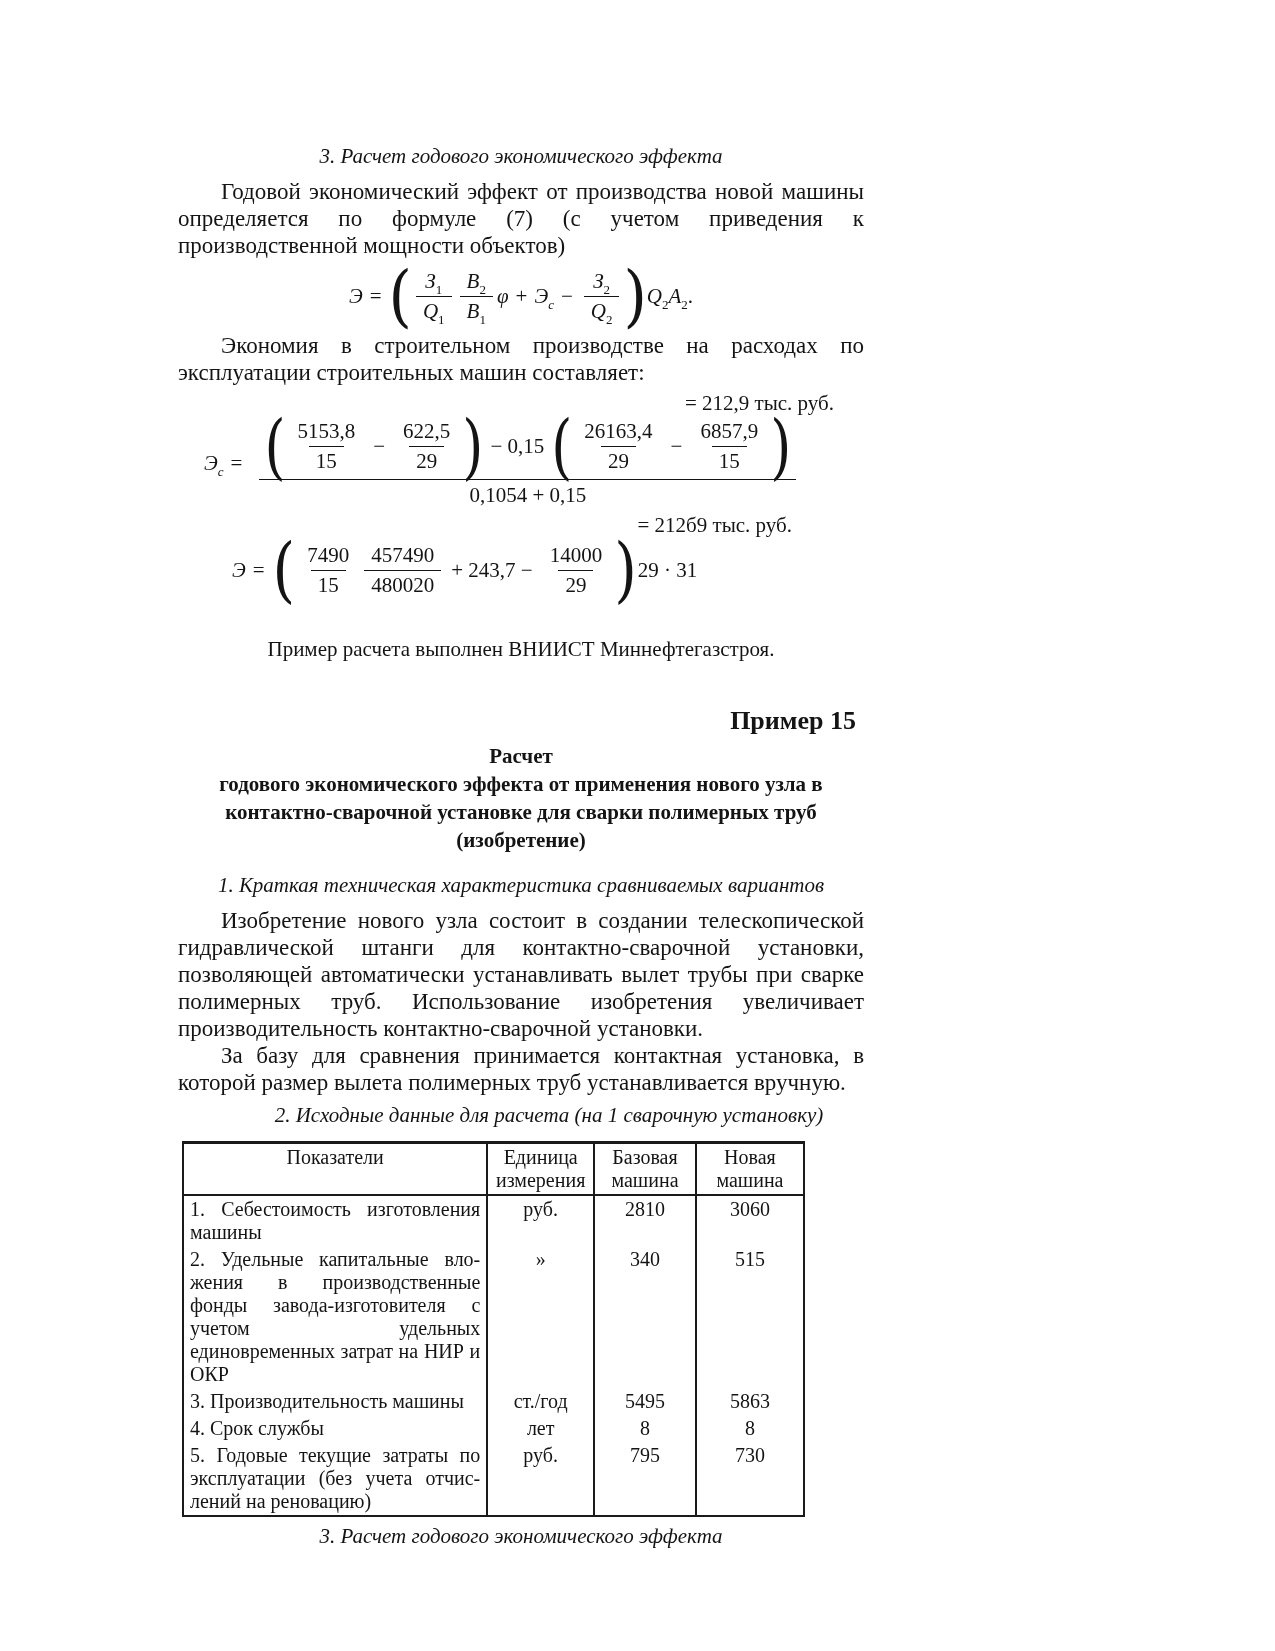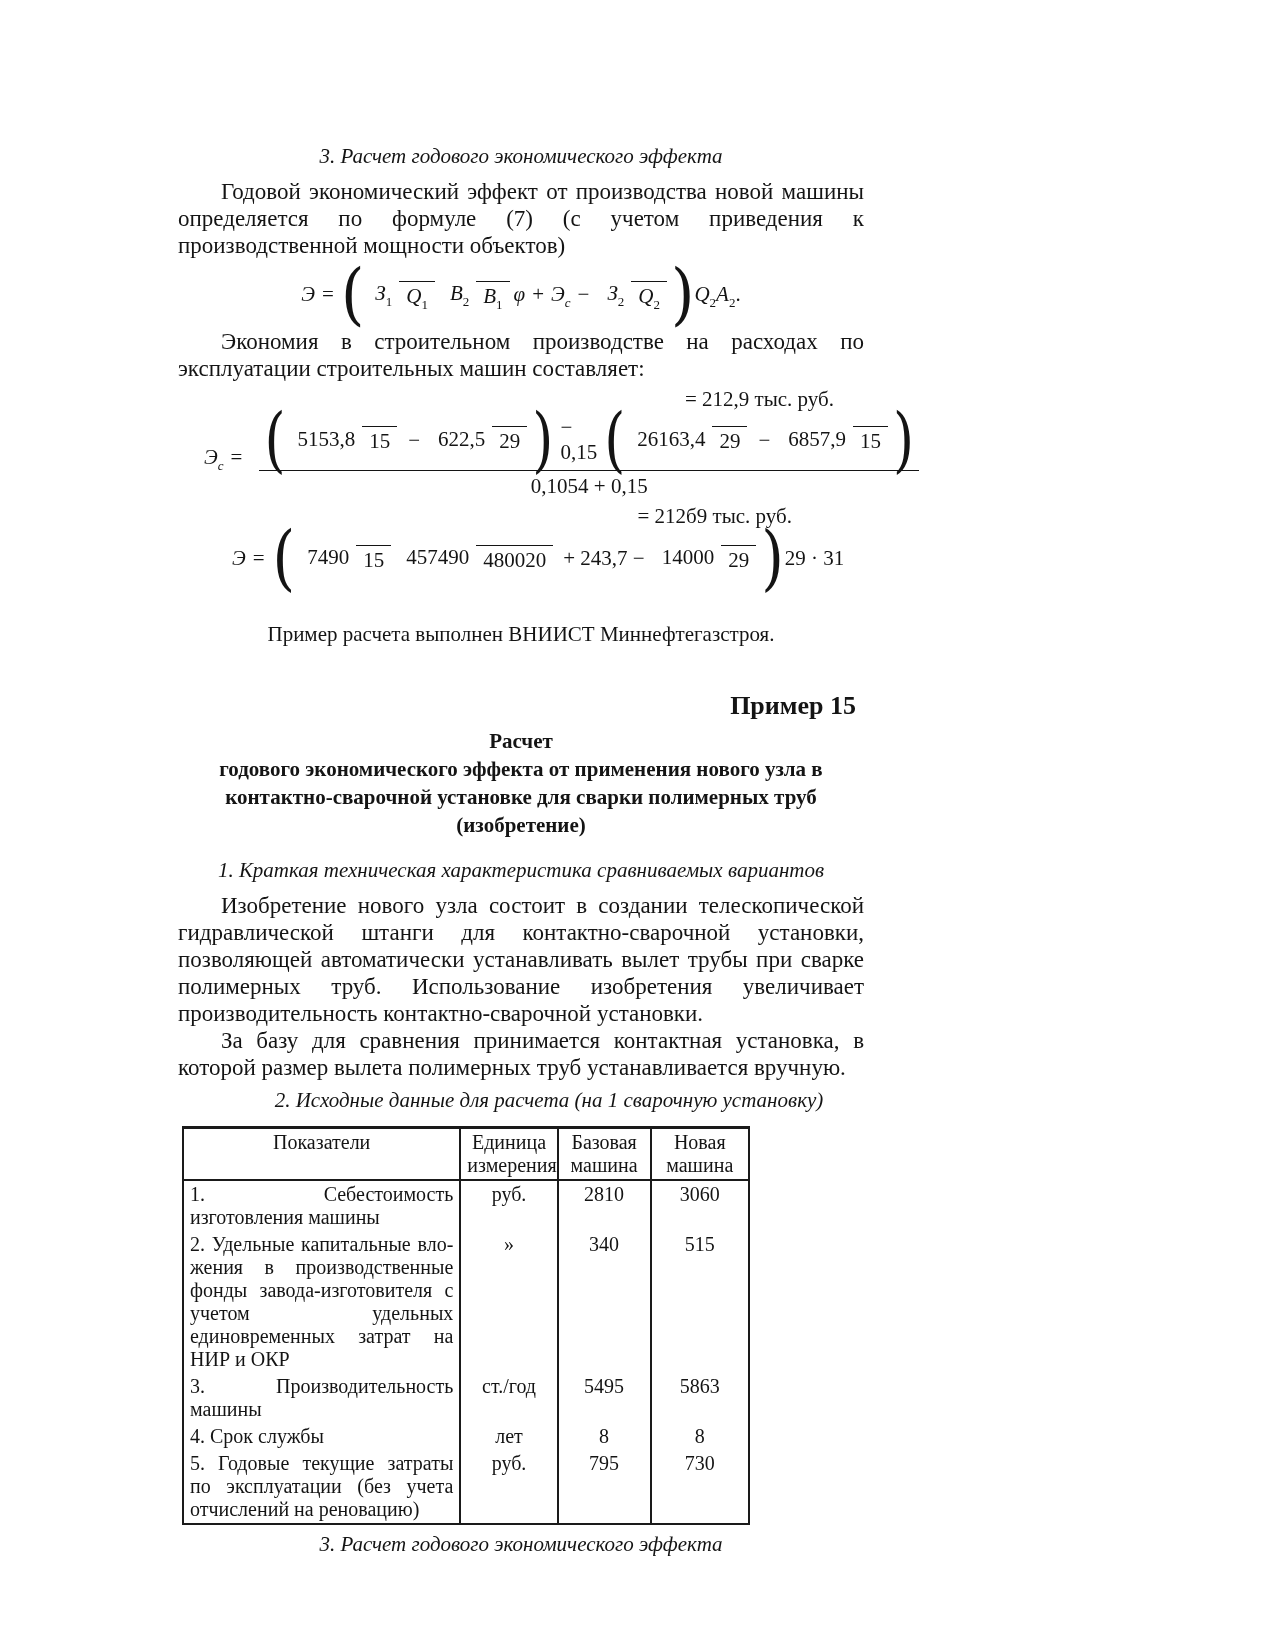--- a/index.html
+++ b/index.html
@@ -13,21 +13,21 @@
   .center{text-align:center;}
   .para{margin:0;font-size:23px;line-height:27px;text-align:justify;text-indent:43px;}
   .mt8{margin-top:8px;}
   .mt18{margin-top:18px;}
   .mt22{margin-top:6px;}
   .mt44{margin-top:44px;}
 
   
   .formula{display:flex;align-items:center;font-size:21px;line-height:25px;}
   .fc{justify-content:center;}
-  .frac{display:inline-flex;flex-direction:row;align-items:center;margin:0 4px;text-align:center;}
+  .frac{display:inline-flex;flex-direction:column;align-items:center;margin:0 4px;text-align:center;}
   .fn{padding:0 7px 2px;}
   .fd{border-top:1.8px solid #141414;padding:2px 7px 0;}
   .opsp{margin:0 7px;}
   .tok{margin:0 6px;}
   sub{font-size:13px;line-height:0;vertical-align:-6px;}
   .par{display:inline-block;font-family:"DejaVu Serif",serif;font-weight:400;line-height:0.85;}
   .par-main{font-size:60px;transform:scaleY(1.12);}
   .par-a{font-size:54px;transform:scaleY(1.32);margin:0 1px;}
   .par-b{font-size:58px;transform:scaleY(1.22);margin:0 1px;}
   .bigfrac{display:inline-flex;flex-direction:column;align-items:center;margin-left:10px;}
@@ -38,21 +38,21 @@
   .r2{padding-right:72px;margin-top:4px;}
   .f-ec{padding-left:26px;margin-top:2px;}
   .f-e{padding-left:54px;margin-top:4px;}
 
   
   .example-label{font-size:26px;line-height:27px;font-weight:bold;text-align:right;padding-right:8px;}
   .heading div{font-size:21px;line-height:28px;font-weight:bold;text-align:center;}
   .caption-shift{padding-left:56px;}
 
   
-  .tbl{border-collapse:collapse;width:568px;margin:12px 0 0 4px;font-size:20px;line-height:23px;table-layout:fixed;}
+  .tbl{border-collapse:collapse;width:623px;margin:12px 0 0 4px;font-size:20px;line-height:23px;table-layout:fixed;}
   .tbl,.tbl th,.tbl td{border:0 solid #1a1a1a;}
   .tbl{border-width:3px 2.5px 2.5px 2.5px;}
   .tbl th,.tbl td{border-left-width:2px;border-right-width:2px;padding:2px 6px;vertical-align:top;font-weight:normal;}
   .tbl thead th{border-bottom-width:2.5px;text-align:center;}
   .td-ind{text-align:justify;hyphens:manual;}
   .td-c{text-align:center;}
   .bt{border-top-width:2px;}
   .col1{width:49.0%;}.col2{width:17.2%;}.col3{width:16.4%;}.col4{width:17.4%;}
 </style>
 </head>

